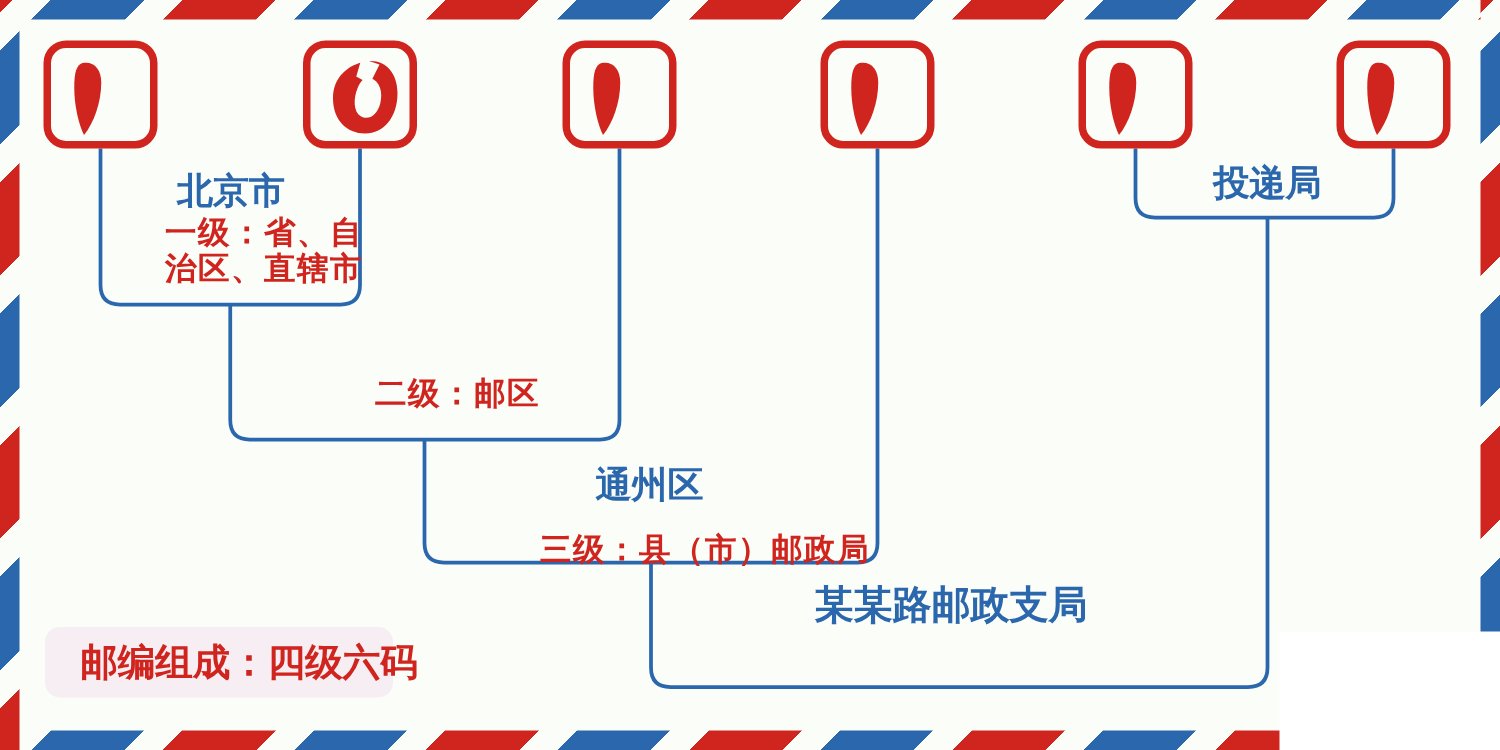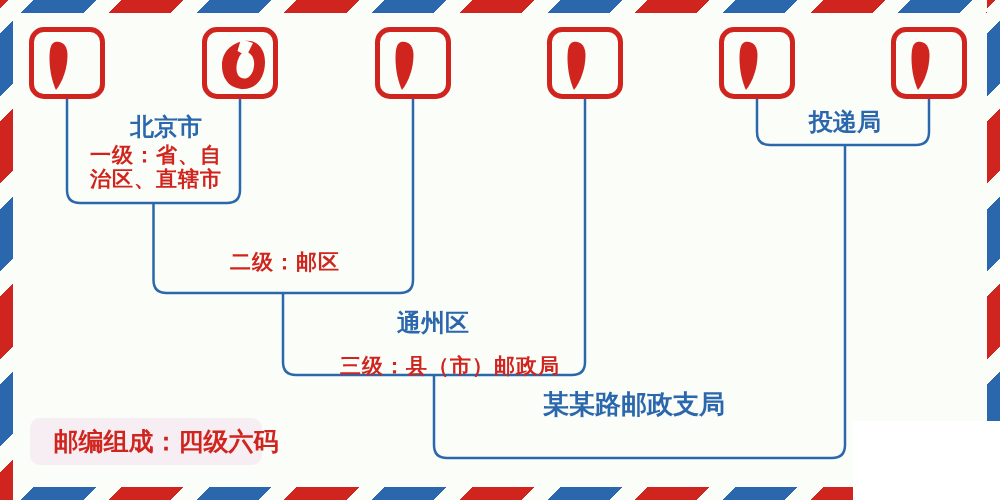--- a/index.html
+++ b/index.html
@@ -62,21 +62,21 @@
     transform:translateX(-50%);
     white-space:nowrap;
     text-align:center;
     z-index:10;
     font-weight:bold;
   }
   .txt-blue{color:var(--blue);}
   .txt-red{color:var(--red);letter-spacing:1px;}
   .t-24{font-size:24px;line-height:26px;}
   .t-22{font-size:26px;line-height:24px;}
-  .t-21{font-size:21px;line-height:24px;}
+  .t-21{font-size:21px;line-height:24px;margin-left:20px;}
   .wrap2{white-space:normal;width:146px;word-break:break-all;}
   .caption-badge{
     position:absolute;
     left:30px;top:418px;
     width:232px;height:47px;
     background:var(--label-bg);
     border-radius:10px;
     z-index:10;
     display:flex;align-items:center;justify-content:center;
   }
@@ -133,21 +133,21 @@
       <svg viewBox="0 0 66 62">
         <path d="M21,10 C28.5,8.5 33.5,14 33.5,23 C33.5,36.5 28.5,50 22,58 C18.5,51 15.5,38.5 15.5,26.5 C15.5,16 17,11.5 21,10 Z" fill="#d0251f"></path>
       </svg>
     </div>
   <div class="digit-box" style="left:891px">
       <svg viewBox="0 0 66 62">
         <path d="M21,10 C28.5,8.5 33.5,14 33.5,23 C33.5,36.5 28.5,50 22,58 C18.5,51 15.5,38.5 15.5,26.5 C15.5,16 17,11.5 21,10 Z" fill="#d0251f"></path>
       </svg>
     </div>
 
-  <div class="txt txt-blue t-24" style="left:166px;top:114px">北京市</div>
+  <div class="txt txt-blue t-24" style="left:154px;top:114px">北京市</div>
   <div class="txt txt-red t-21 wrap2" style="left:156px;top:143px">一级：省、自治区、直辖市</div>
 
   <div class="txt txt-red t-21" style="left:285px;top:250px">二级：邮区</div>
 
   <div class="txt txt-blue t-24" style="left:433px;top:310px">通州区</div>
   <div class="txt txt-red t-21" style="left:450px;top:354px">三级：县（市）邮政局</div>
 
   <div class="txt txt-blue t-22" style="left:634px;top:392px">某某路邮政支局</div>
 
   <div class="txt txt-blue t-24" style="left:845px;top:109px">投递局</div>

